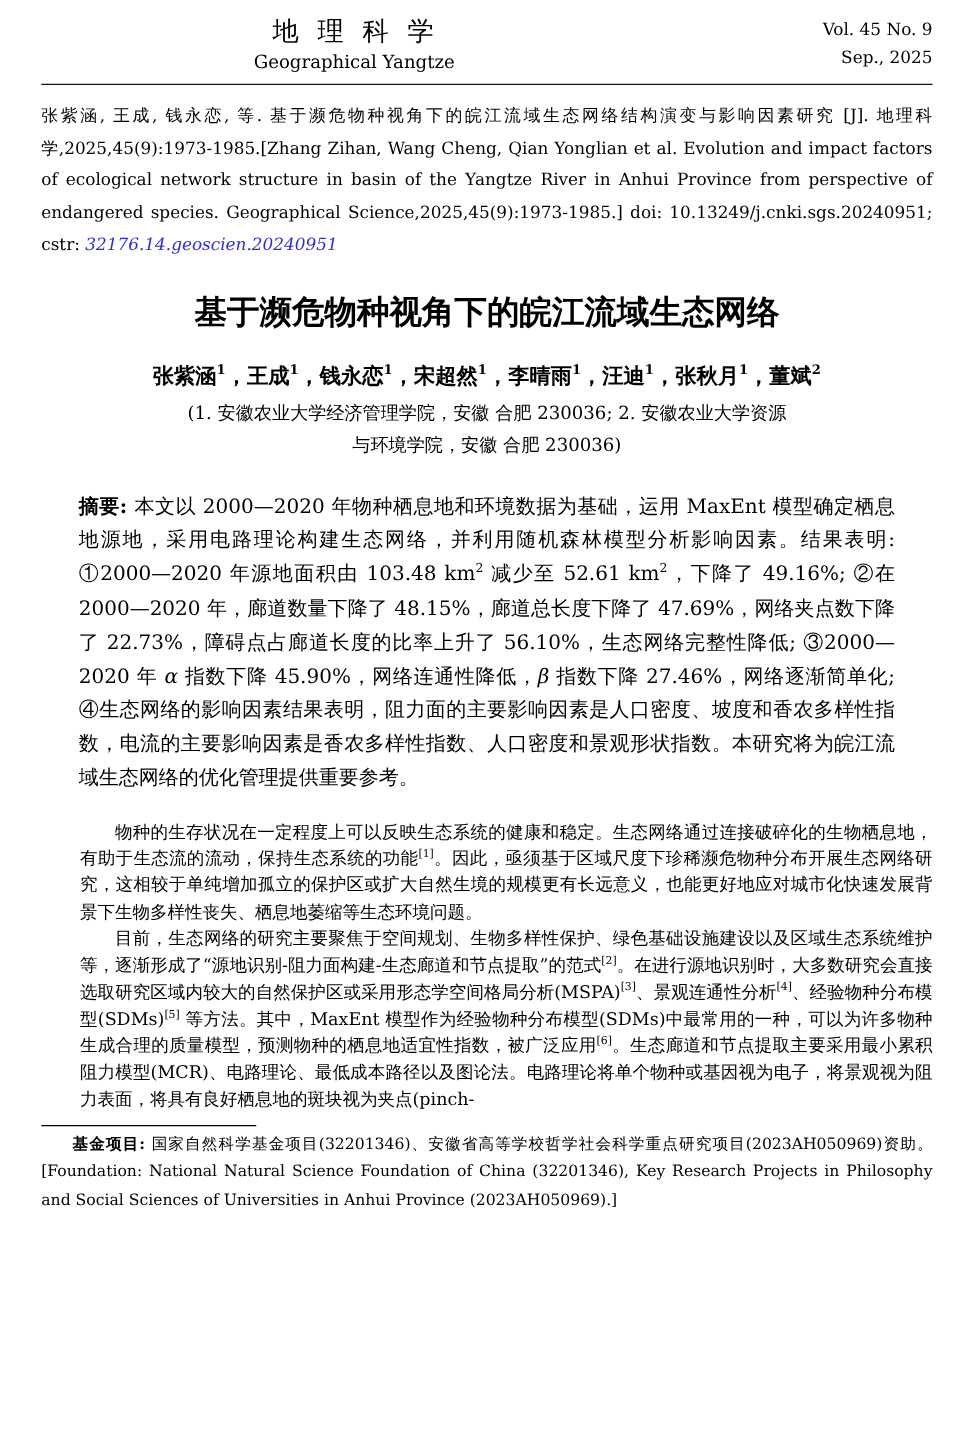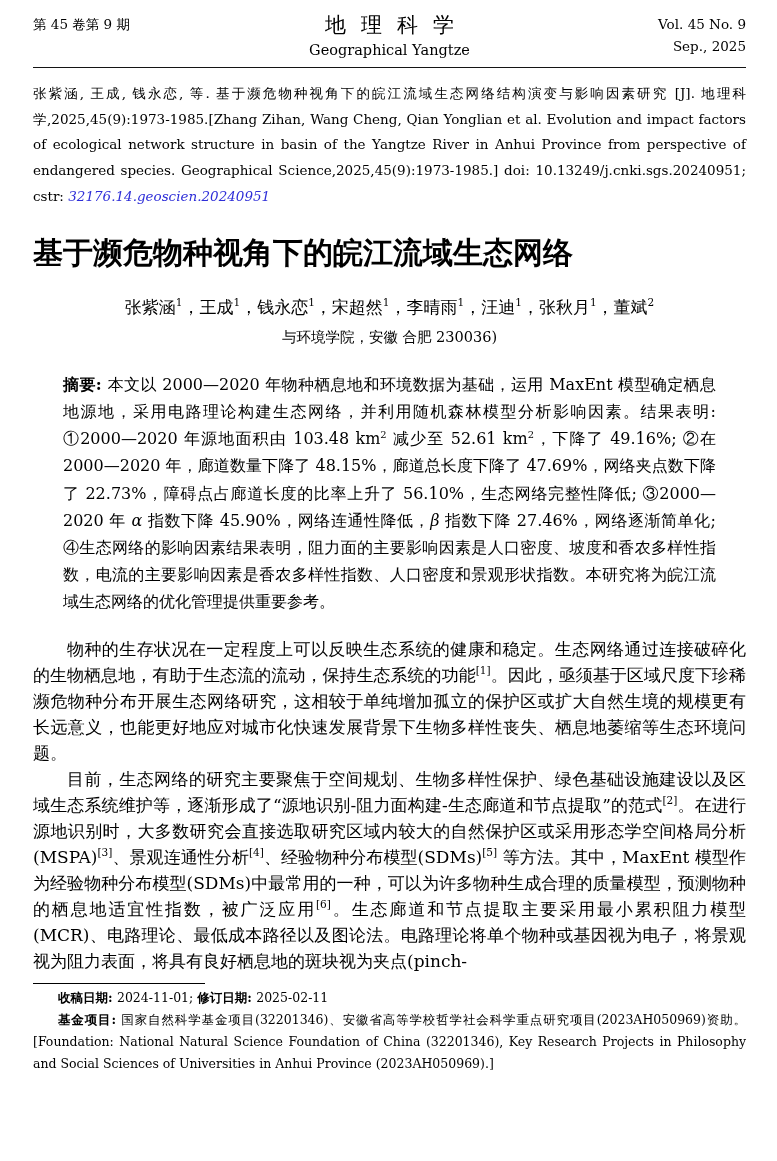--- a/index.html
+++ b/index.html
@@ -6,53 +6,52 @@
   body{
     width:777px;height:1161px;overflow:hidden;color:#000;
     font-family:"DejaVu Serif","Liberation Serif",serif;
     -webkit-font-smoothing:antialiased;
   }
   .page{box-sizing:border-box;width:777px;height:1161px;padding:13px 31px 0 33px;}
   
   .header{display:flex;justify-content:space-between;align-items:flex-start;}
   .h-left,.h-right{font-size:13.5px;line-height:1.65;width:170px;}
   .h-right{text-align:right;}
-  .h-center{flex:1;text-align:center;}
+  .h-center{flex:1;text-align:left;}
   .journal-cn{font-size:21px;letter-spacing:15px;text-indent:15px;line-height:1.2;}
   .journal-en{font-size:14.5px;margin-top:4px;}
   .header-rule{border:none;border-top:1.6px solid #141414;margin:9px 0 0 0;}
   
   .citation{margin-top:13px;font-size:13.5px;line-height:1.9;text-align:justify;}
   
-  .title{margin:23px 0 0 0;font-weight:bold;font-size:30px;line-height:1.42;}
-  .authors{margin-top:21px;text-align:center;font-size:17px;line-height:1.3;}
+  .title{margin:23px 0 0 0;text-align:center;font-weight:bold;font-size:26px;line-height:1.42;}
+  .authors{margin-top:21px;text-align:center;font-size:17px;line-height:1.3;font-weight:bold;}
   .authors sup{font-size:10.5px;}
   .affil{margin-top:7px;text-align:center;font-size:14.5px;line-height:1.78;}
   
   .abstract{margin:20px 30px 0 30px;font-size:16px;line-height:1.7;text-align:justify;}
   .abstract p{margin:0;}
   sup{font-size:0.62em;line-height:0;}
   
-  .body-text{margin-top:20px;font-size:17px;line-height:1.53;text-align:justify;}
+  .body-text{margin-top:20px;font-size:14px;line-height:1.53;text-align:justify;margin-left:31px;}
   .body-text p{margin:0;text-indent:2em;}
   
   .footnote{margin-top:9px;font-size:12.5px;line-height:1.78;}
   .fn-rule{width:172px;border:none;border-top:1.4px solid #000;margin:0 0 3px 0;}
   .footnote p{margin:0;text-indent:2em;text-align:justify;}
   .link{color:var(--link-color,#2e2ed8);word-break:break-all;cursor:pointer;font-style:italic;}
   b{font-weight:bold;}
 </style>
 </head>
 <body>
 
 <div class="page">
 
   <div class="header">
     <div class="h-left">
-      <div>第 45 卷第 9 期</div>
     </div>
     <div class="h-center">
       <div class="journal-cn">地理科学</div>
       <div class="journal-en">Geographical Yangtze</div>
     </div>
     <div class="h-right">
       <div>Vol. 45 No. 9</div>
       <div>Sep., 2025</div>
     </div>
   </div>
@@ -60,32 +59,32 @@
 
   <div class="citation"><span>张紫涵, 王成, 钱永恋, 等. 基于濒危物种视角下的皖江流域生态网络结构演变与影响因素研究 [J]. 地理科学,2025,45(9):1973-1985.[Zhang Zihan, Wang Cheng, Qian Yonglian et al. Evolution and impact factors of ecological network structure in basin of the Yangtze River in Anhui Province from perspective of endangered species. Geographical Science,2025,45(9):1973-1985.] doi: 10.13249/j.cnki.sgs.20240951; cstr: </span><span class="link">32176.14.geoscien.20240951</span></div>
 
   <h1 class="title">
     <div>基于濒危物种视角下的皖江流域生态网络</div>
   </h1>
 
   <div class="authors"><span>张紫涵</span><sup>1</sup><span>，王成</span><sup>1</sup><span>，钱永恋</span><sup>1</sup><span>，宋超然</span><sup>1</sup><span>，李晴雨</span><sup>1</sup><span>，汪迪</span><sup>1</sup><span>，张秋月</span><sup>1</sup><span>，董斌</span><sup>2</sup></div>
 
   <div class="affil">
+    <div>(1. 安徽农业大学经济管理学院，安徽 合肥 230036; 2. 安徽农业大学资源</div>
     <div>与环境学院，安徽 合肥 230036)</div>
   </div>
 
   <div class="abstract">
     <p><b>摘要: </b><span>本文以 2000—2020 年物种栖息地和环境数据为基础，运用 MaxEnt 模型确定栖息地源地，采用电路理论构建生态网络，并利用随机森林模型分析影响因素。结果表明: ①2000—2020 年源地面积由 103.48 km</span><sup>2</sup><span> 减少至 52.61 km</span><sup>2</sup><span>，下降了 49.16%; ②在 2000—2020 年，廊道数量下降了 48.15%，廊道总长度下降了 47.69%，网络夹点数下降了 22.73%，障碍点占廊道长度的比率上升了 56.10%，生态网络完整性降低; ③2000—2020 年 </span><i>α</i><span> 指数下降 45.90%，网络连通性降低，</span><i>β</i><span> 指数下降 27.46%，网络逐渐简单化; ④生态网络的影响因素结果表明，阻力面的主要影响因素是人口密度、坡度和香农多样性指数，电流的主要影响因素是香农多样性指数、人口密度和景观形状指数。本研究将为皖江流域生态网络的优化管理提供重要参考。</span></p>
   </div>
 
   <div class="body-text">
     <p><span>物种的生存状况在一定程度上可以反映生态系统的健康和稳定。生态网络通过连接破碎化的生物栖息地，有助于生态流的流动，保持生态系统的功能</span><sup>[1]</sup><span>。因此，亟须基于区域尺度下珍稀濒危物种分布开展生态网络研究，这相较于单纯增加孤立的保护区或扩大自然生境的规模更有长远意义，也能更好地应对城市化快速发展背景下生物多样性丧失、栖息地萎缩等生态环境问题。</span></p>
     <p><span>目前，生态网络的研究主要聚焦于空间规划、生物多样性保护、绿色基础设施建设以及区域生态系统维护等，逐渐形成了“源地识别-阻力面构建-生态廊道和节点提取”的范式</span><sup>[2]</sup><span>。在进行源地识别时，大多数研究会直接选取研究区域内较大的自然保护区或采用形态学空间格局分析(MSPA)</span><sup>[3]</sup><span>、景观连通性分析</span><sup>[4]</sup><span>、经验物种分布模型(SDMs)</span><sup>[5]</sup><span> 等方法。其中，MaxEnt 模型作为经验物种分布模型(SDMs)中最常用的一种，可以为许多物种生成合理的质量模型，预测物种的栖息地适宜性指数，被广泛应用</span><sup>[6]</sup><span>。生态廊道和节点提取主要采用最小累积阻力模型(MCR)、电路理论、最低成本路径以及图论法。电路理论将单个物种或基因视为电子，将景观视为阻力表面，将具有良好栖息地的斑块视为夹点(pinch-</span></p>
   </div>
 
   <div class="footnote">
     <hr class="fn-rule">
-    <p><b>收稿日期: </b><span>2024-11-01; </span><b>修订日期: </b><span>2025-02-11</span></p>
     <p><b>基金项目: </b><span>国家自然科学基金项目(32201346)、安徽省高等学校哲学社会科学重点研究项目(2023AH050969)资助。[Foundation: National Natural Science Foundation of China (32201346), Key Research Projects in Philosophy and Social Sciences of Universities in Anhui Province (2023AH050969).]</span></p>
 
   </div>
 
 </div>
 
 </body></html>

